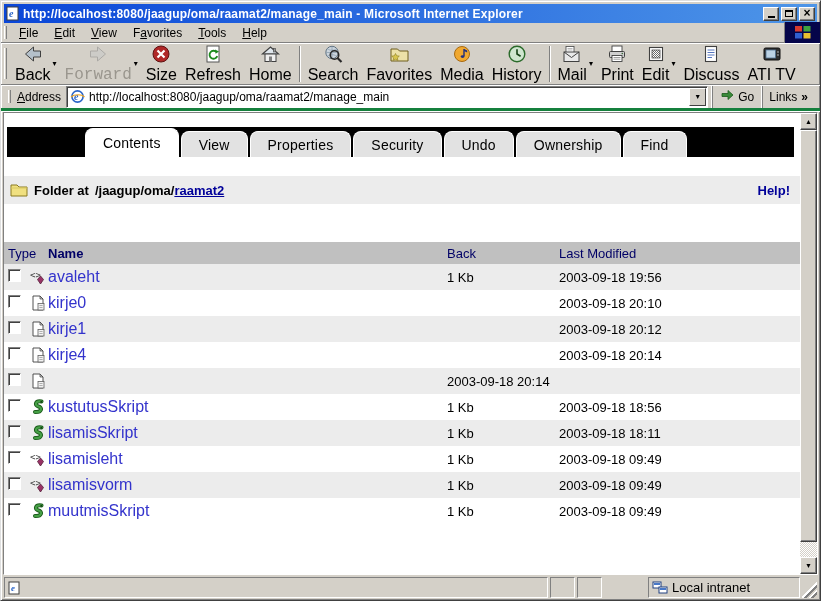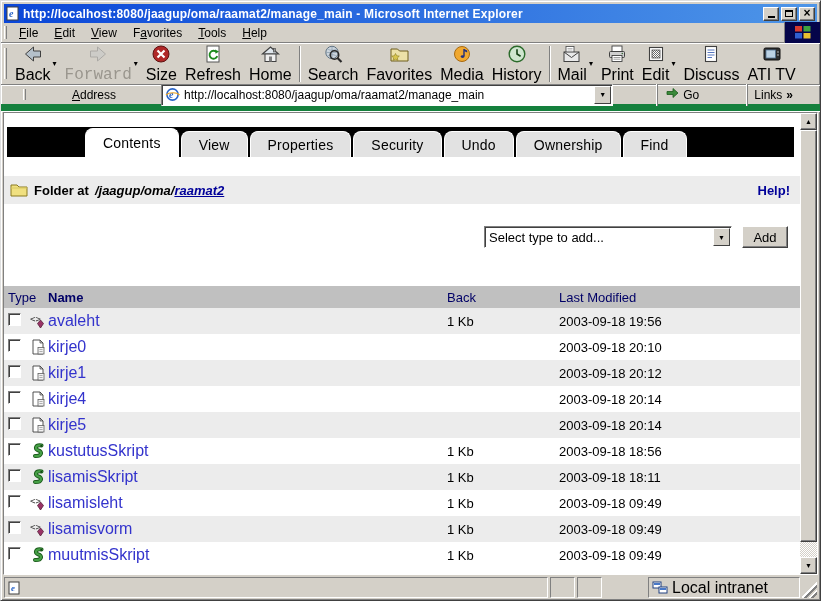--- a/index.html
+++ b/index.html
@@ -46,21 +46,21 @@
   .tb-btn { display: flex; align-items: center; height: 38px; padding: 1px 4px; }
   .tb-main { display: flex; flex-direction: column; align-items: center; justify-content: center; gap: 1px; }
   .tb-icon { width: 22px; height: 21px; display: flex; align-items: center; justify-content: center; }
   .tb-label { font-size: 16px; color: #000; white-space: nowrap; }
   .tb-btn.disabled .tb-label { color: #9a968e; font-family: Liberation Mono, monospace; }
   .tb-btn.disabled .tb-icon { opacity: .55; filter: grayscale(1); }
   .tb-chev { font-size: 8px; color: #000; margin-left: 2px; align-self: center; }
   .tb-sep { width: 2px; height: 36px; border-left: 1px solid #808080; border-right: 1px solid #fff; margin: 0 3px; }
   
   .addressbar { height: 26px; display: flex; align-items: center; flex: 0 0 auto;
-    padding: 2px 21px; border-bottom: 7px solid #15803d; box-shadow: 0 1px 0 #fff; gap: 40px; }
+    padding: 2px 6px; border-bottom: 3px solid #15803d; box-shadow: 0 1px 0 #fff; }
   .addr-label { font-size: 12px; margin: 0 5px 0 2px; }
   .addr-label u { text-decoration: underline; }
   .addr-input { flex: 1; height: 22px; background: #fff;
     border: 1px solid; border-color: #808080 #fff #fff #808080;
     box-shadow: inset 1px 1px 0 #404040;
     display: flex; align-items: center; padding-left: 3px; }
   .addr-fav { width: 16px; height: 16px; display: inline-flex; margin-right: 3px; }
   .addr-url { font-size: 12px; flex: 1; white-space: nowrap; overflow: hidden; }
   .addr-drop { width: 17px; height: 18px; background: #d4d0c8; margin-right: 1px;
     border: 1px solid; border-color: #fff #404040 #404040 #fff;
@@ -83,21 +83,21 @@
   .tabs { display: flex; align-items: flex-end; height: 100%; }
   .tab { height: 26px; background: #e2e2e2; color: #000; font-size: 14px;
     padding: 0 17px; display: flex; align-items: center;
     border: 1px solid #fff; border-bottom: none;
     border-radius: 8px 8px 0 0; margin-right: 2px; letter-spacing: .2px; }
   .tab.active { background: #fff; height: 29px; font-weight: normal; }
   
   .folderbar { margin-top: 19px; height: 28px; background: #ececec;
     display: flex; align-items: center; padding: 0 10px 0 6px; gap: 6px; }
   .folder-label { font-weight: bold; font-size: 13px; }
-  .folder-path { font-weight: bold; font-size: 13px; font-style: italic; }
+  .folder-path { font-weight: bold; font-size: 13px; }
   .pathlink { color: #000099; text-decoration: underline; font-weight: bold; }
   .help-link { margin-left: auto; color: #000099; font-weight: bold; font-size: 13px; text-decoration: none; }
   
   .addrow { margin-top: 22px; display: flex; justify-content: flex-end;
     align-items: center; gap: 10px; padding-right: 12px; }
   .select { width: 248px; height: 22px; background: #fff;
     border: 1px solid; border-color: #808080 #fff #fff #808080;
     box-shadow: inset 1px 1px 0 #404040;
     display: flex; align-items: center; padding-left: 4px; }
   .select-text { font-size: 13px; flex: 1; white-space: nowrap; overflow: hidden; }
@@ -138,21 +138,21 @@
     border: 1px solid; border-color: #fff #404040 #404040 #fff;
     box-shadow: inset -1px -1px 0 #808080; }
   .strack { flex: 1; }
   
   .statusbar { height: 21px; margin: 2px 3px 2px 3px; display: flex; gap: 2px;
     align-items: stretch; flex: 0 0 auto; }
   .sb-panel { border: 1px solid; border-color: #808080 #fff #fff #808080;
     display: flex; align-items: center; padding: 0 3px; gap: 4px; }
   .sb-msg { flex: 1; }
   .sb-small { width: 25px; }
-  .sb-zone { width: 152px; font-size: 16px; margin-left: 44px; }
+  .sb-zone { width: 152px; font-size: 13px; margin-left: 44px; }
   .sb-grip { width: 15px;
     background: linear-gradient(135deg, transparent 0 55%, #fff 0 62%, #808080 0 70%, transparent 0 75%, #fff 0 82%, #808080 0 89%, transparent 0); }
 </style>
 </head>
 <body>
 
 <div class="window">
 
   <div class="titlebar">
     <span class="titleicon">
@@ -433,27 +433,20 @@
           <svg width="18" height="14" viewBox="0 0 18 14">
               <path d="M1 2 h6 l2 2 h8 v9 H1 z" fill="#f0e080" stroke="#8a7a20" stroke-width="1"></path>
               <path d="M1 5 h16" stroke="#d8c860" stroke-width="1"></path>
             </svg>
         </span>
         <span class="folder-label">Folder at</span>
         <span class="folder-path"><span>/jaagup/oma/</span><a class="pathlink" href="#">raamat2</a></span>
         <a class="help-link" href="#">Help!</a>
       </div>
 
-      <div class="addrow">
-        <div class="select">
-          <span class="select-text">Select type to add...</span>
-          <span class="select-btn">▼</span>
-        </div>
-        <button class="addbtn">Add</button>
-      </div>
 
       <div class="thead">
         <span class="th th-type">Type</span>
         <span class="th th-name">Name</span>
         <span class="th th-size">Back</span>
         <span class="th th-mod">Last Modified</span>
       </div>
 
       <div id="tbody">
           <div class="trow alt">
@@ -517,21 +510,20 @@
             <span class="cell-check"><span class="checkbox"></span></span>
             <span class="cell-icon">
               <svg width="16" height="16" viewBox="0 0 16 16">
                 <path d="M3 1 h7 l3 3 v11 h-10 z" fill="#fff" stroke="#404040" stroke-width="0.9"></path>
                 <path d="M10 1 l3 3 h-3 z" fill="#c8c8c8" stroke="#404040" stroke-width="0.7"></path>
                 <rect x="8" y="8.5" width="6" height="6.5" fill="#f2f2f2" stroke="#606060" stroke-width="0.8"></rect>
                 <line x1="9.4" y1="10.5" x2="12.6" y2="10.5" stroke="#909090" stroke-width="0.7"></line>
                 <line x1="9.4" y1="12.5" x2="12.6" y2="12.5" stroke="#909090" stroke-width="0.7"></line>
               </svg>
             </span>
-            <span class="cell-name"><a class="item-link" href="#">kirje5</a></span>
             <span class="cell-size"></span>
             <span class="cell-mod">2003-09-18 20:14</span>
           </div>
           <div class="trow">
             <span class="cell-check"><span class="checkbox"></span></span>
             <span class="cell-icon">
               <svg width="16" height="16" viewBox="0 0 16 16">
                 <path d="M11.5 2.5 C5 1.5 4.5 6.5 8.5 7.5 C12.5 8.5 12 13.5 5 13" fill="none" stroke="#1c5c1c" stroke-width="4" stroke-linecap="round"></path>
                 <path d="M11.5 2.5 C5 1.5 4.5 6.5 8.5 7.5 C12.5 8.5 12 13.5 5 13" fill="none" stroke="#46a046" stroke-width="2.2" stroke-linecap="round"></path>
                 <circle cx="11.2" cy="2.8" r="0.9" fill="#0c360c"></circle>

